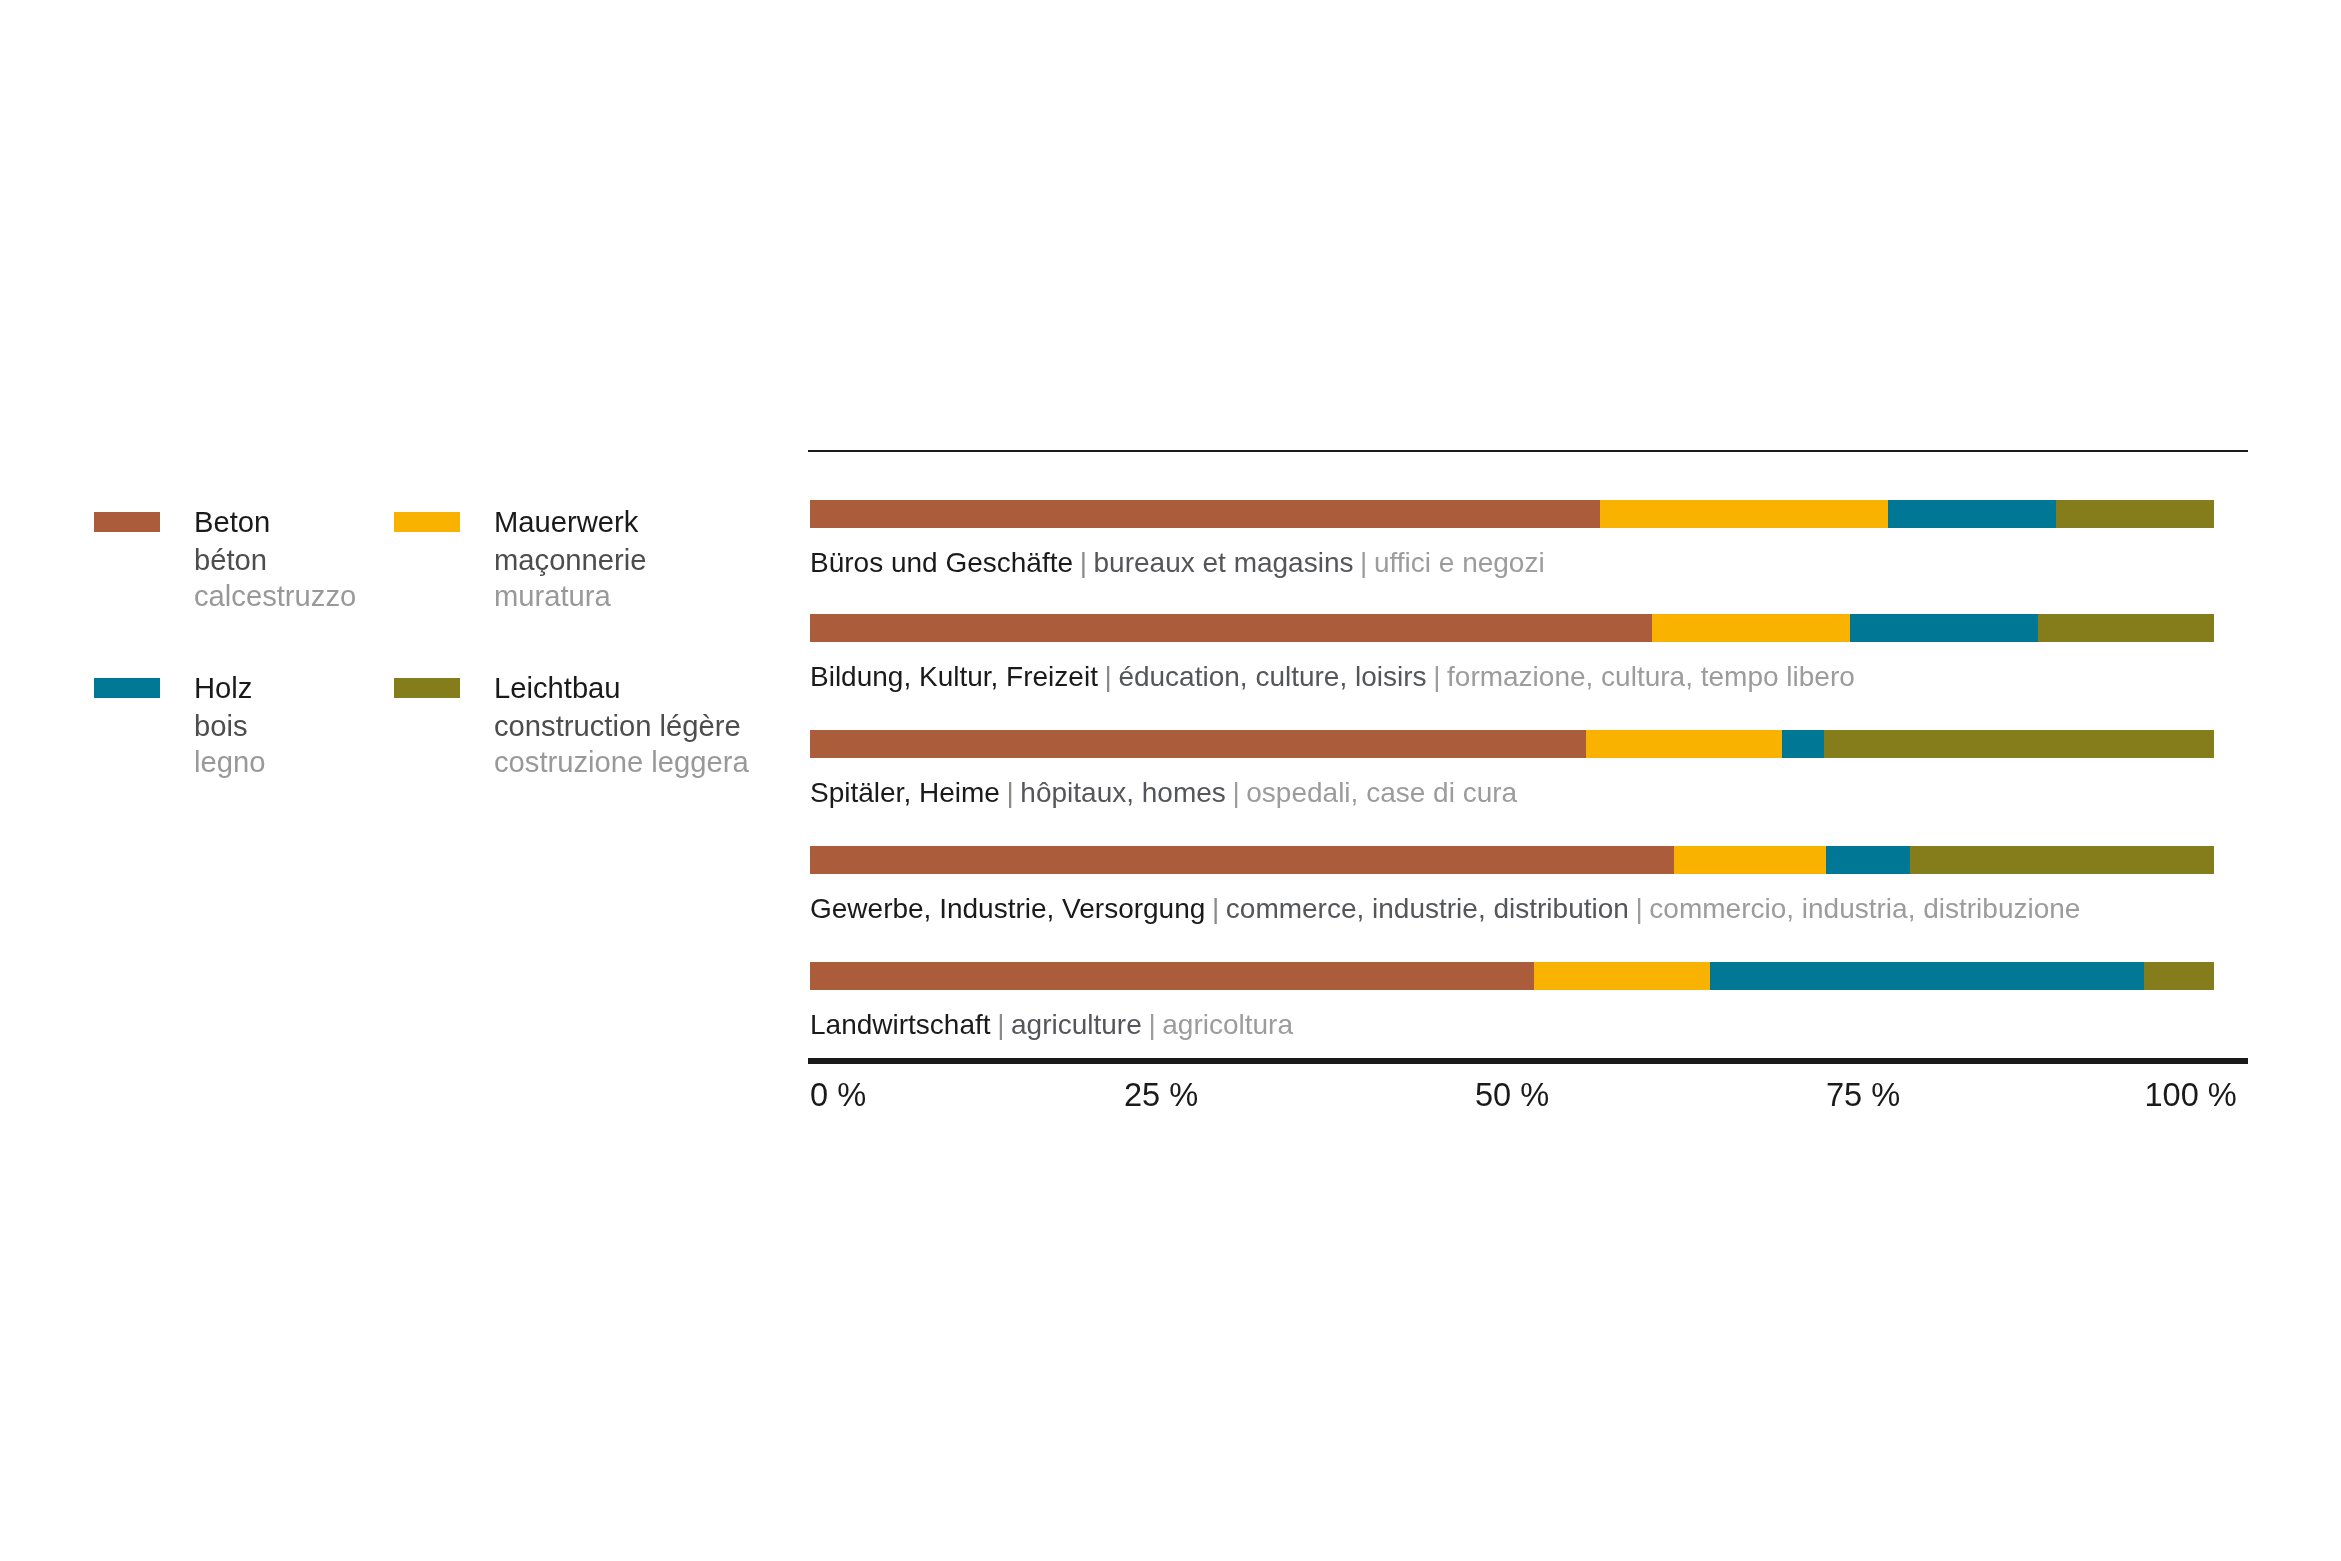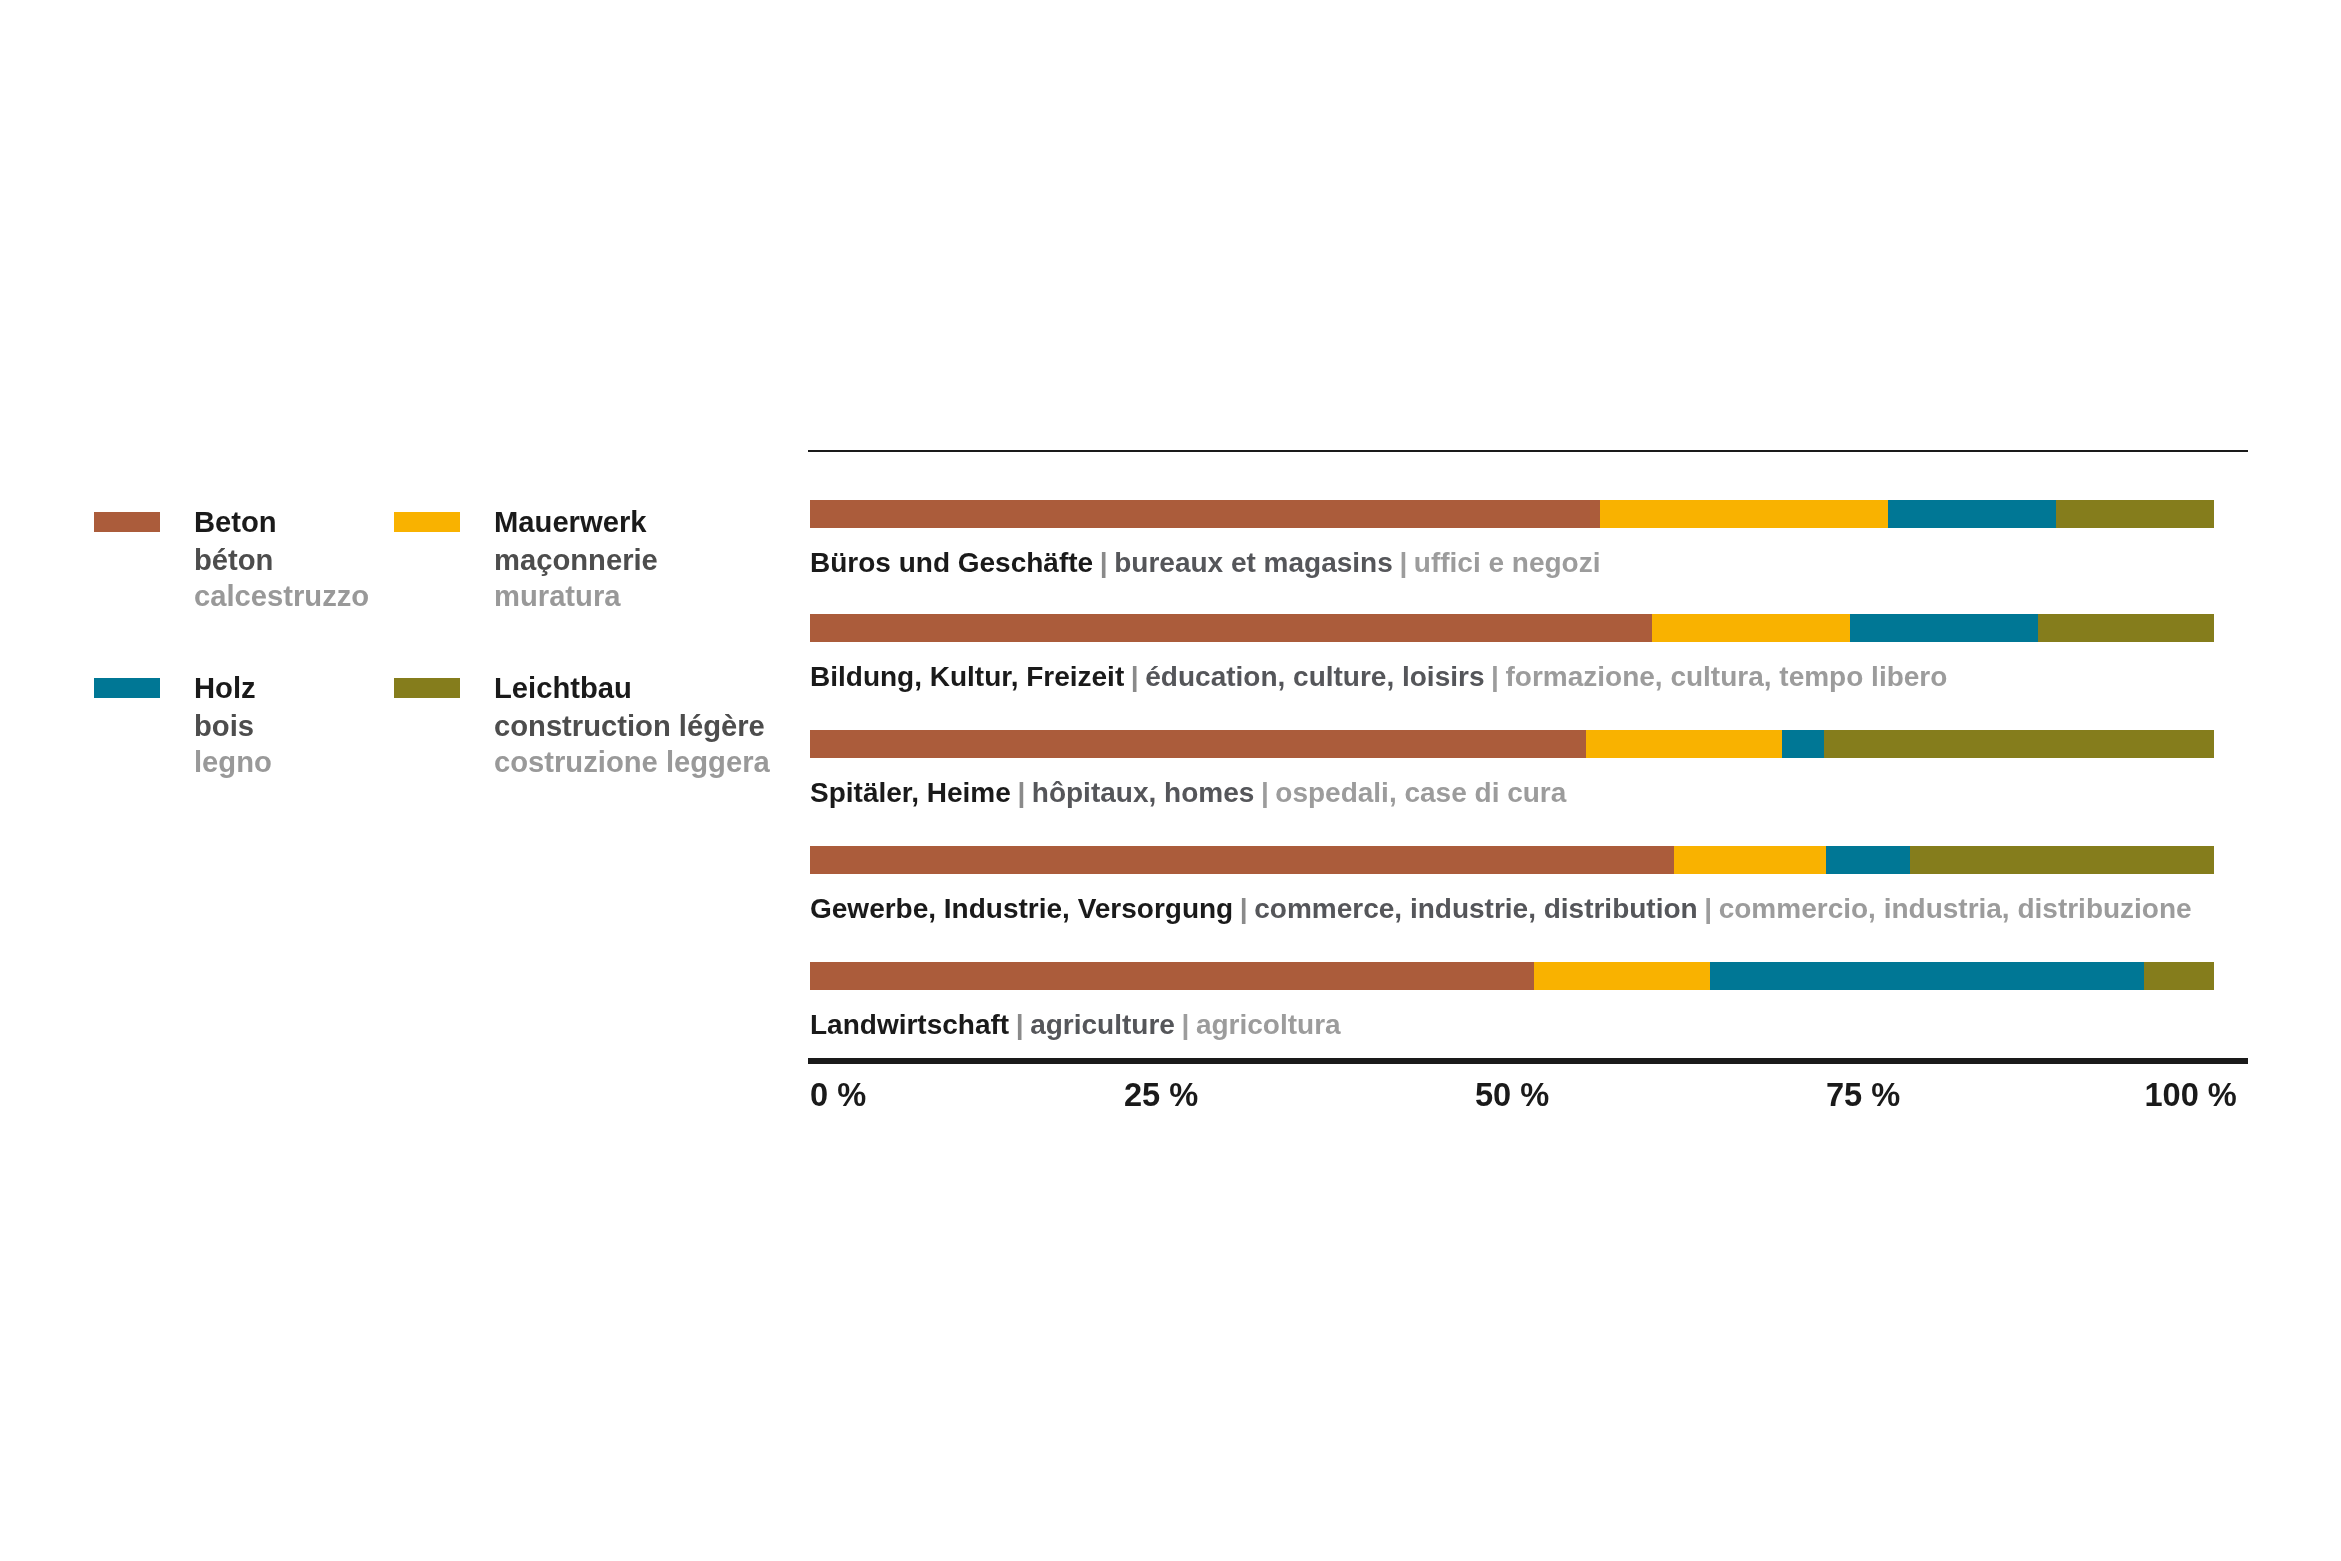--- a/index.html
+++ b/index.html
@@ -6,21 +6,20 @@
     margin: 0;
     padding: 0;
     background: #ffffff;
     font-family: "Liberation Sans", "DejaVu Sans", sans-serif;
   }
   #viewport {
     width: 2342px;
     height: 1561px;
     overflow: hidden;
     background: #ffffff;
-    font-weight: bold;
   }
   #canvas {
     position: relative;
     width: 1171px;
     height: 781px;
     transform: scale(2);
     transform-origin: 0 0;
     background: #ffffff;
   }
 

